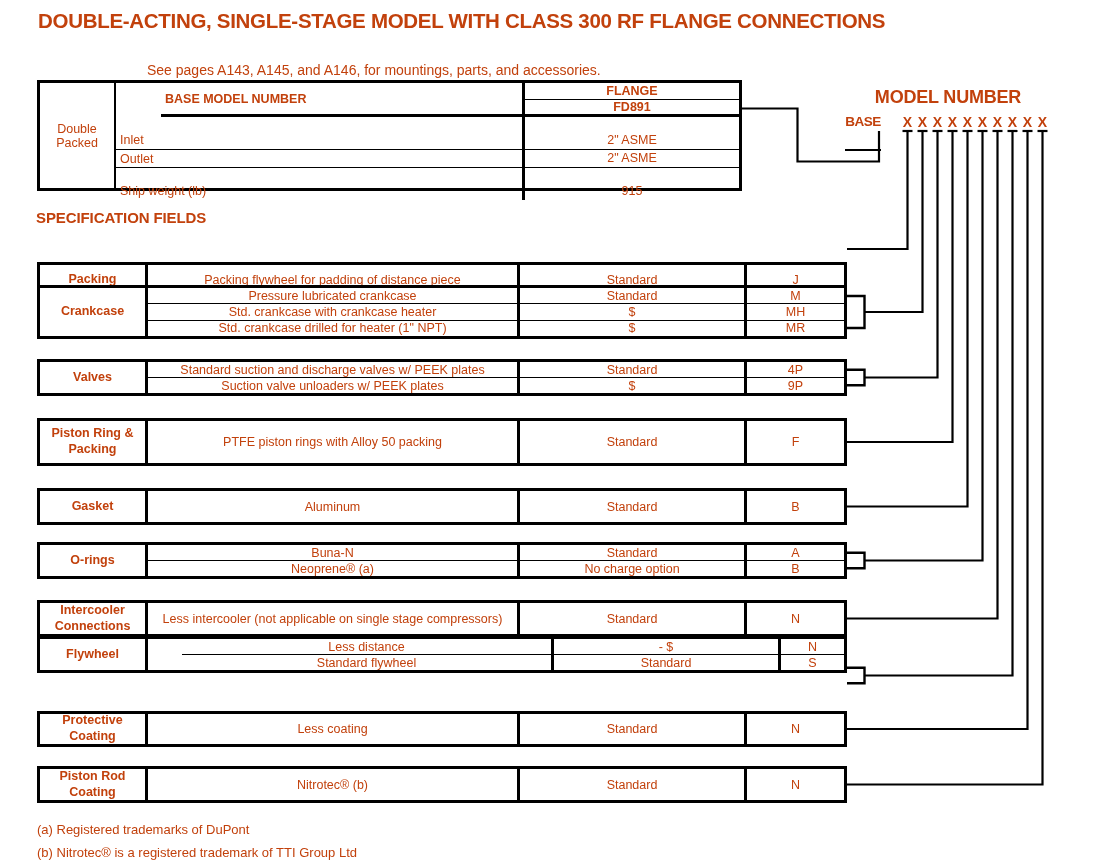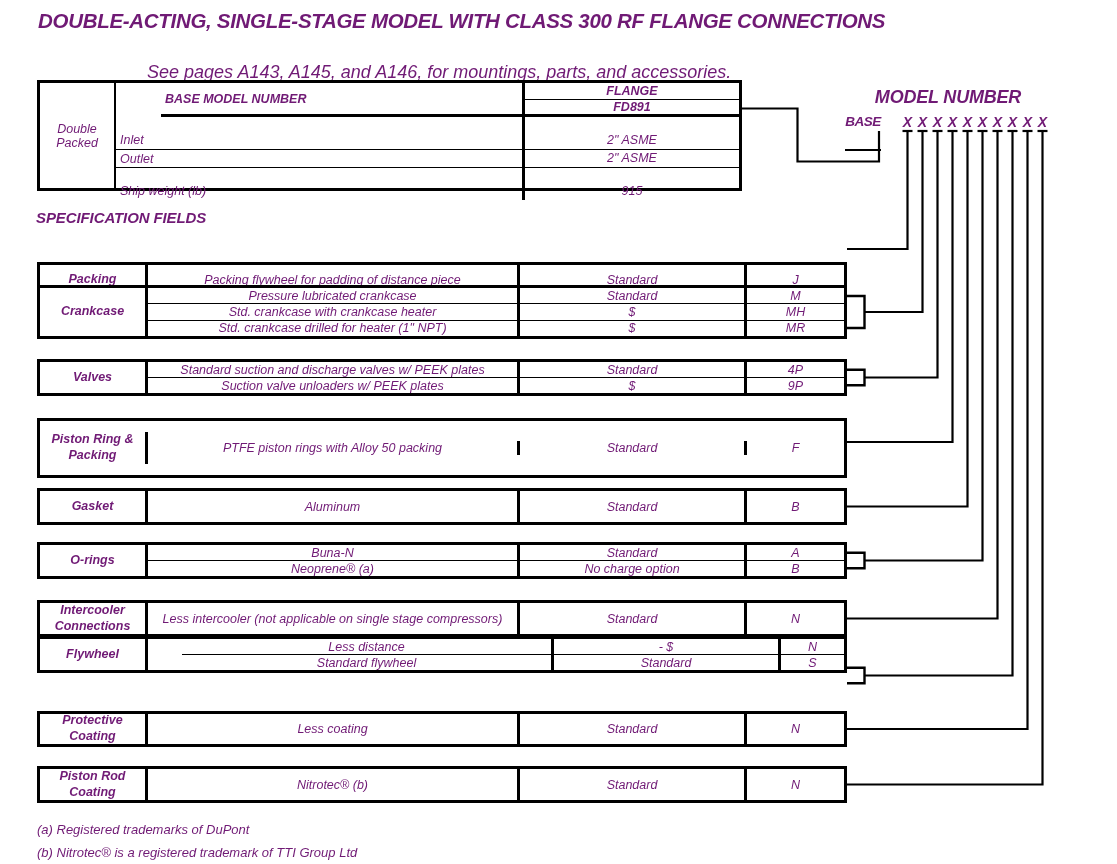--- a/index.html
+++ b/index.html
@@ -1,21 +1,21 @@
 <!DOCTYPE html>
 <html><head>
 <meta charset="utf-8">
 <style>
   html,body{margin:0;padding:0;background:#ffffff;}
-  #canvas{position:relative;width:1117px;height:864px;background:#fff;color:#701a75;
-    font-family:"Liberation Sans","DejaVu Sans",sans-serif;overflow:hidden;font-style:italic;}
+  #canvas{position:relative;width:1117px;height:864px;background:#fff;color:#c2410c;
+    font-family:"Liberation Sans","DejaVu Sans",sans-serif;overflow:hidden;}
   .abs{position:absolute;}
 
   #page-title{left:38px;top:9px;font-size:20.5px;font-weight:bold;letter-spacing:-0.3px;white-space:nowrap;}
-  #intro-note{left:147px;top:62px;font-size:18px;}
+  #intro-note{left:147px;top:62px;font-size:14px;}
 
   
   #base-table{left:37px;top:80px;width:705px;height:111px;border:3px solid #000;box-sizing:border-box;display:flex;background:#fff;}
   .tt-label{width:74px;border-right:2px solid #000;display:flex;align-items:center;justify-content:center;
     font-size:12.5px;text-align:center;flex:none;}
   .tt-main{flex:1;display:flex;flex-direction:column;}
   .tt-hrow{height:35px;box-sizing:border-box;display:flex;border-bottom:3px solid #000;margin-left:45px;}
   .tt-desc-h{flex:1;border-right:3px solid #000;display:flex;align-items:center;padding-left:4px;
     font-weight:bold;font-size:12.5px;}
   .tt-flange{width:214px;flex:none;display:flex;flex-direction:column;}
@@ -142,21 +142,21 @@
             <div class="sp-status">Standard</div>
             <div class="sp-code">4P</div>
           </div>
           <div class="sp-row">
             <div class="sp-desc">Suction valve unloaders w/ PEEK plates</div>
             <div class="sp-status">$</div>
             <div class="sp-code">9P</div>
           </div>
         </div>
       </div>
-      <div class="spec-table" style="top: 418px; height: 60px; align-items: center;">
+      <div class="spec-table" style="top: 418px; height: 48px;">
         <div class="sp-label">Piston Ring &amp; Packing</div>
         <div class="sp-rows">
           <div class="sp-row">
             <div class="sp-desc">PTFE piston rings with Alloy 50 packing</div>
             <div class="sp-status">Standard</div>
             <div class="sp-code">F</div>
           </div>
         </div>
       </div>
       <div class="spec-table" style="top: 488px; height: 37px;">

